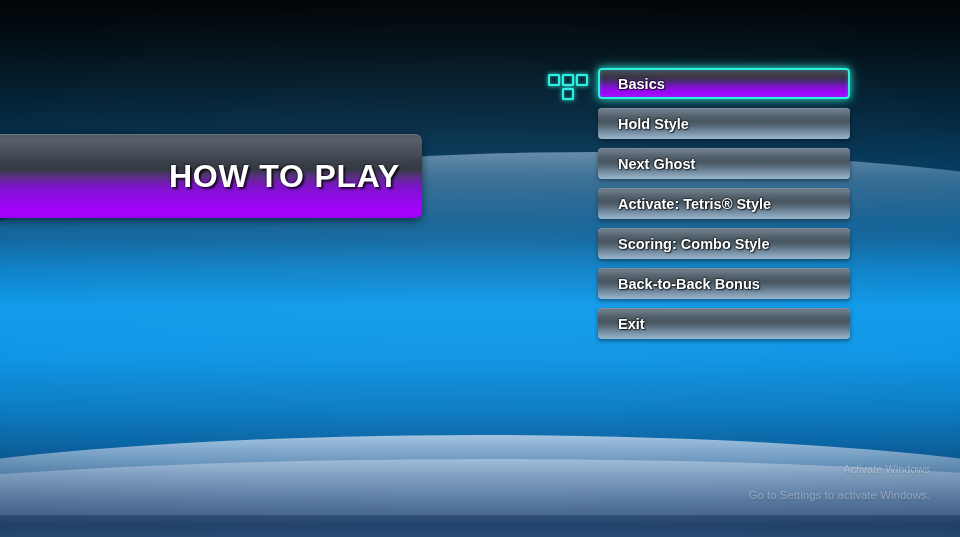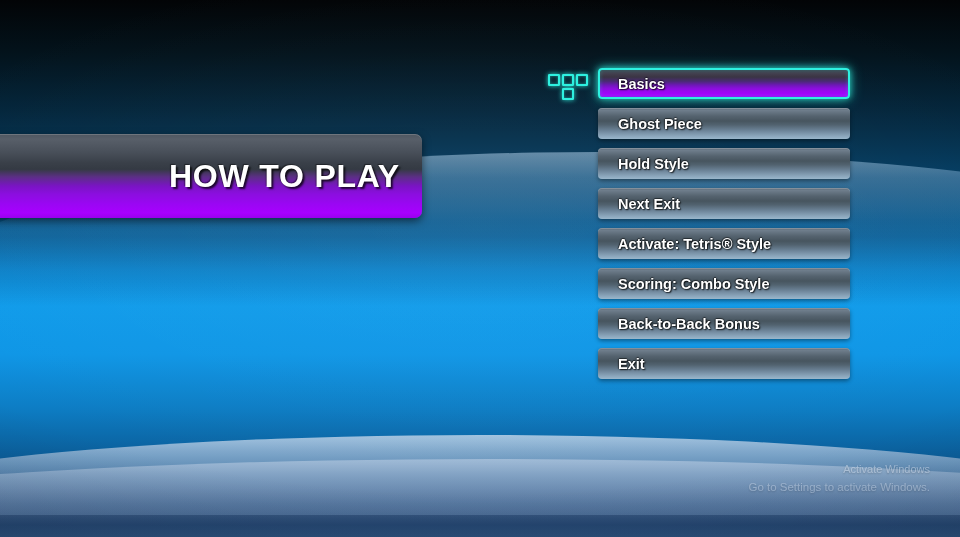--- a/index.html
+++ b/index.html
@@ -204,21 +204,21 @@
     font-size:11px;
     color:rgba(226,236,250,0.48);
     text-shadow:0 1px 2px rgba(0,0,0,0.22);
     line-height:1.25;
   }
   .wm-sub {
     font-size:11.5px;
     color:rgba(220,232,248,0.42);
     text-shadow:0 1px 2px rgba(0,0,0,0.18);
     line-height:1.4;
-    margin-top:2px;
+    margin-top:10px;
   }
 </style>
 </head>
 <body>
 
 <div id="stage">
 
   <div class="wave-arc"></div>
   <div class="wave-bottom2"></div>
   <div class="wave-bottom"></div>
@@ -234,27 +234,24 @@
     <span class="blk b2"></span>
     <span class="blk b3"></span>
     <span class="blk b4"></span>
   </div>
 
   <div class="menu">
     <div class="menu-item selected">
       <span class="menu-label">Basics</span>
     </div>
     <div class="menu-item">
-      <span class="menu-label">Ghost Piece</span>
-    </div>
-    <div class="menu-item">
       <span class="menu-label">Hold Style</span>
     </div>
     <div class="menu-item">
-      <span class="menu-label">Next Exit</span>
+      <span class="menu-label">Next Ghost</span>
     </div>
     <div class="menu-item">
       <span class="menu-label">Activate: Tetris® Style</span>
     </div>
     <div class="menu-item">
       <span class="menu-label">Scoring: Combo Style</span>
     </div>
     <div class="menu-item">
       <span class="menu-label">Back-to-Back Bonus</span>
     </div>

